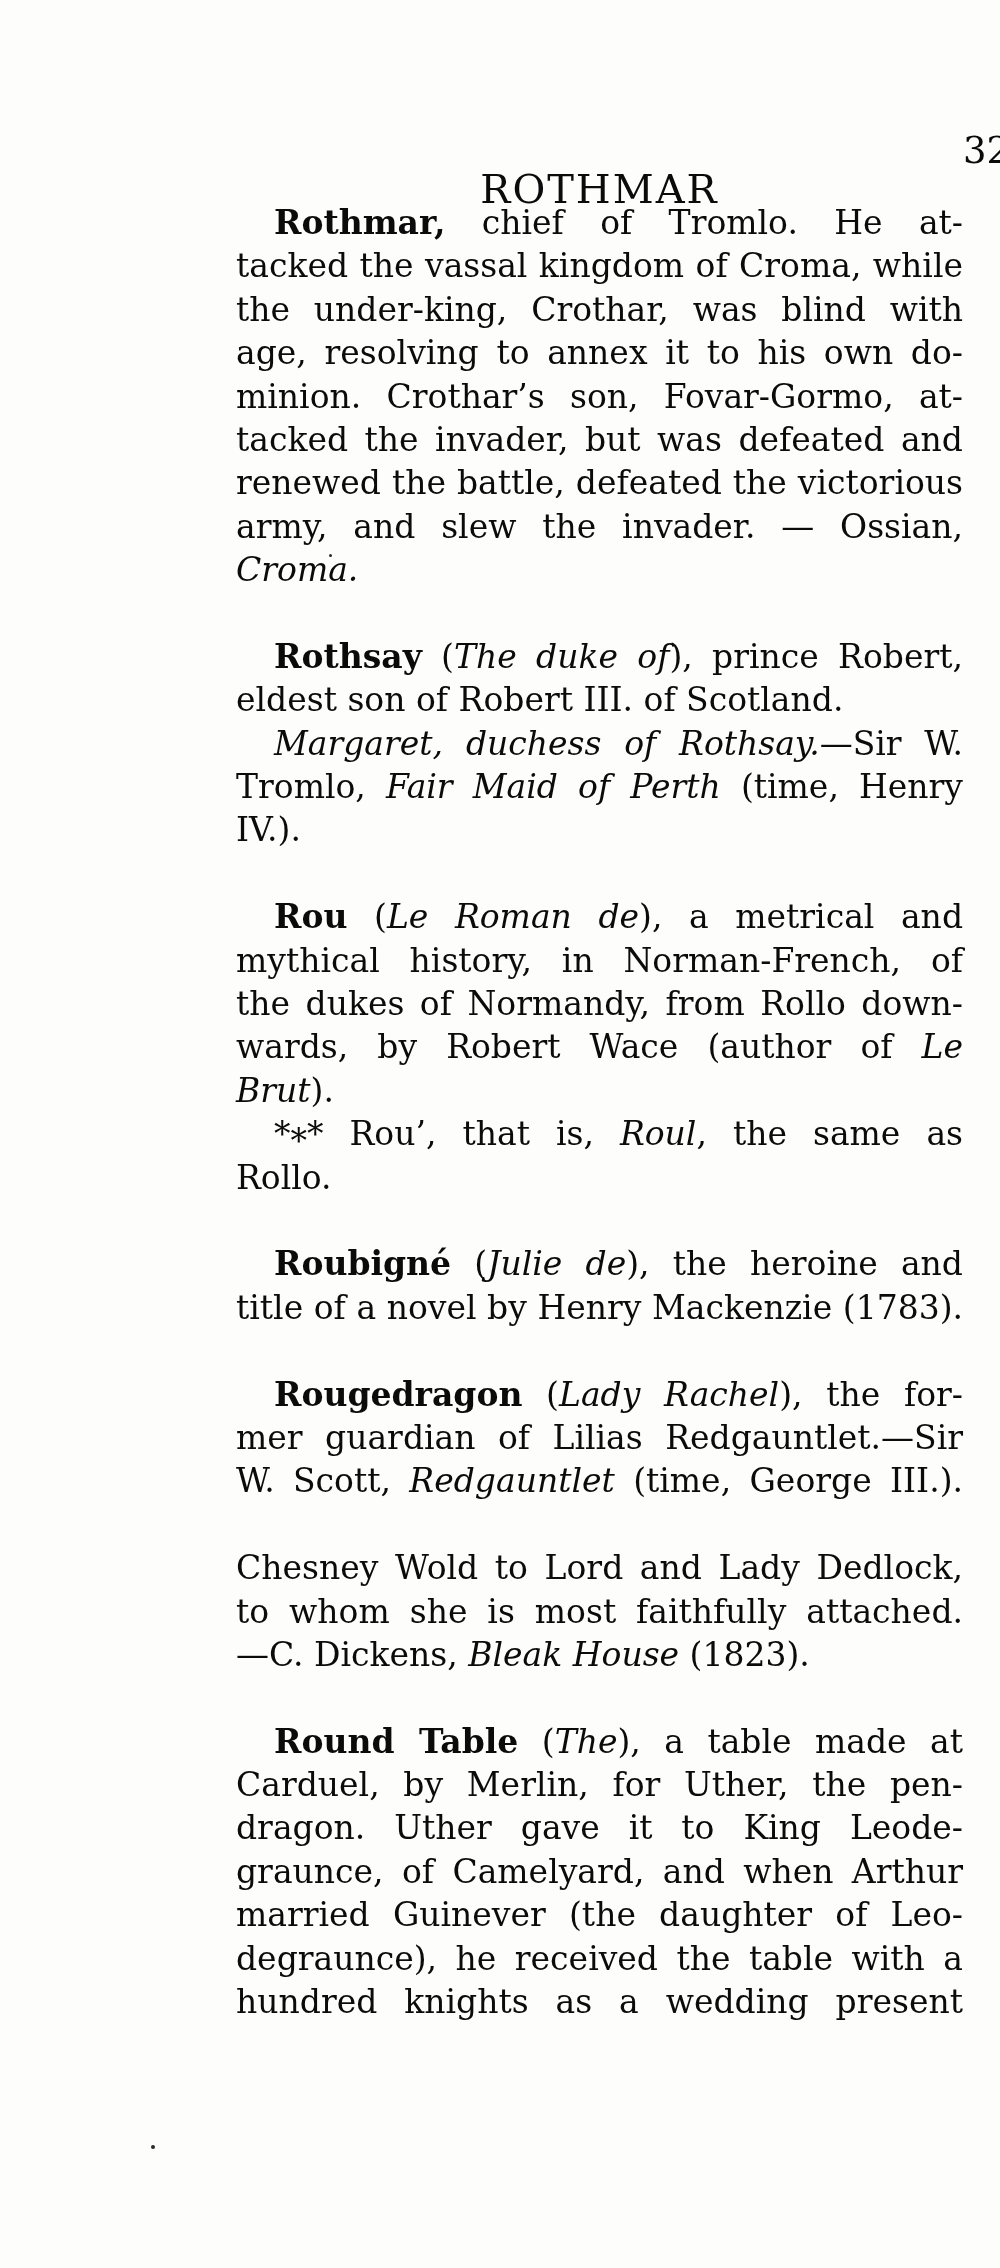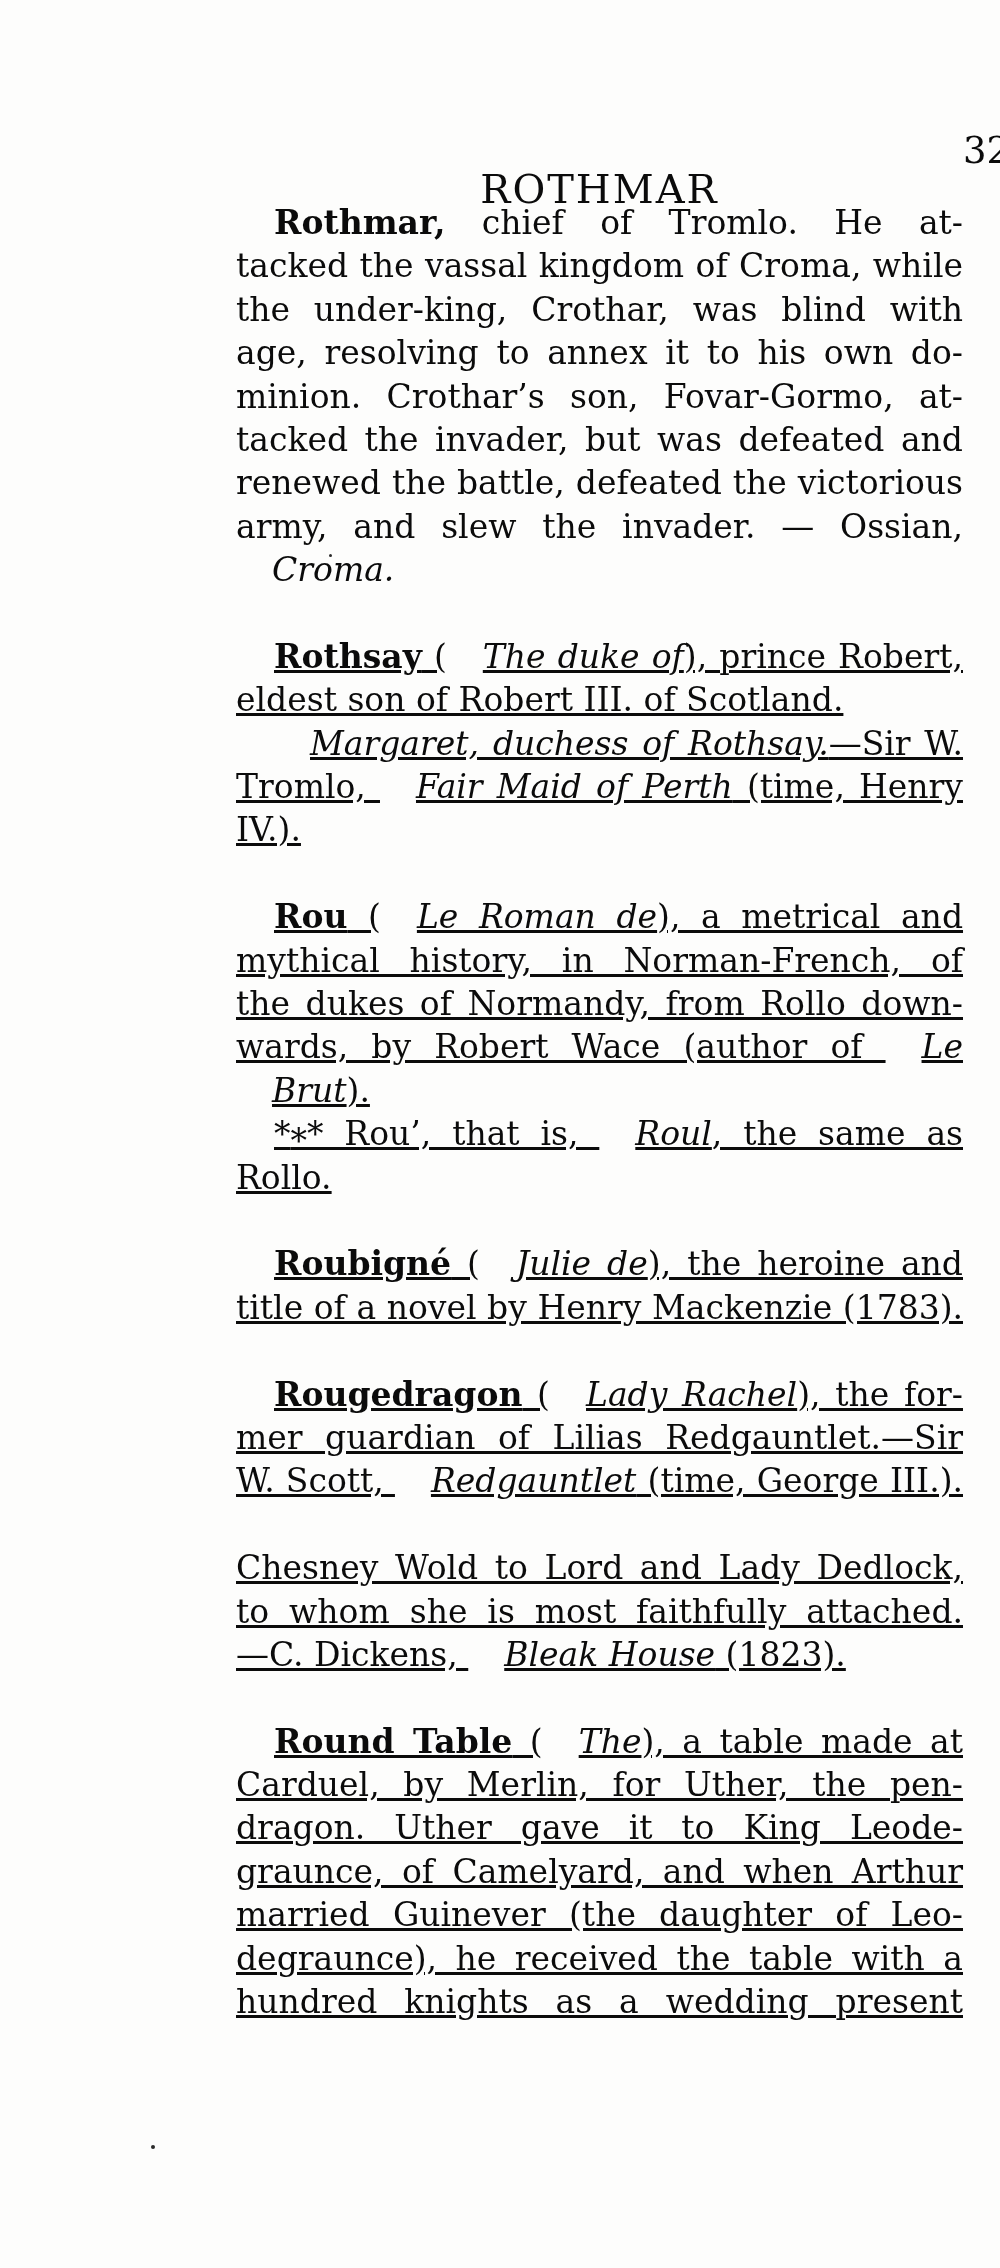--- a/index.html
+++ b/index.html
@@ -36,33 +36,33 @@
     line-height: 46px;
     white-space: nowrap;
   }
   .text-column {
     position: absolute;
     top: 201px;
     left: 236px;
     width: 727px;
     font-size: 33px;
   }
-  .para + .para { margin-top: 43.4px; text-decoration: underline; }
+  .para + .para { margin-top: 43.4px; }
   .line {
     line-height: 43.4px;
     height: 43.4px;
   }
   .line.just {
     text-align: justify;
     text-align-last: justify;
   }
   .line.left { text-align: left; }
   .line.indent { padding-left: 38px; }
   .run.bold { font-weight: bold; margin-top: 34px; }
-  .run.italic { font-style: italic; margin-left: 36px; }
+  .run.italic { font-style: italic; }
   .run.lspace { letter-spacing: 4px; }
   .run.low { position: relative; top: 0.22em; }
   .speck {
     position: absolute;
     background: #2a2a2a;
     border-radius: 50%;
   }
   .speck-1 { left: 151px; top: 2145px; width: 4px; height: 4px; }
   .speck-2 { left: 329px; top: 554px; width: 3px; height: 3px; }
 </style>

